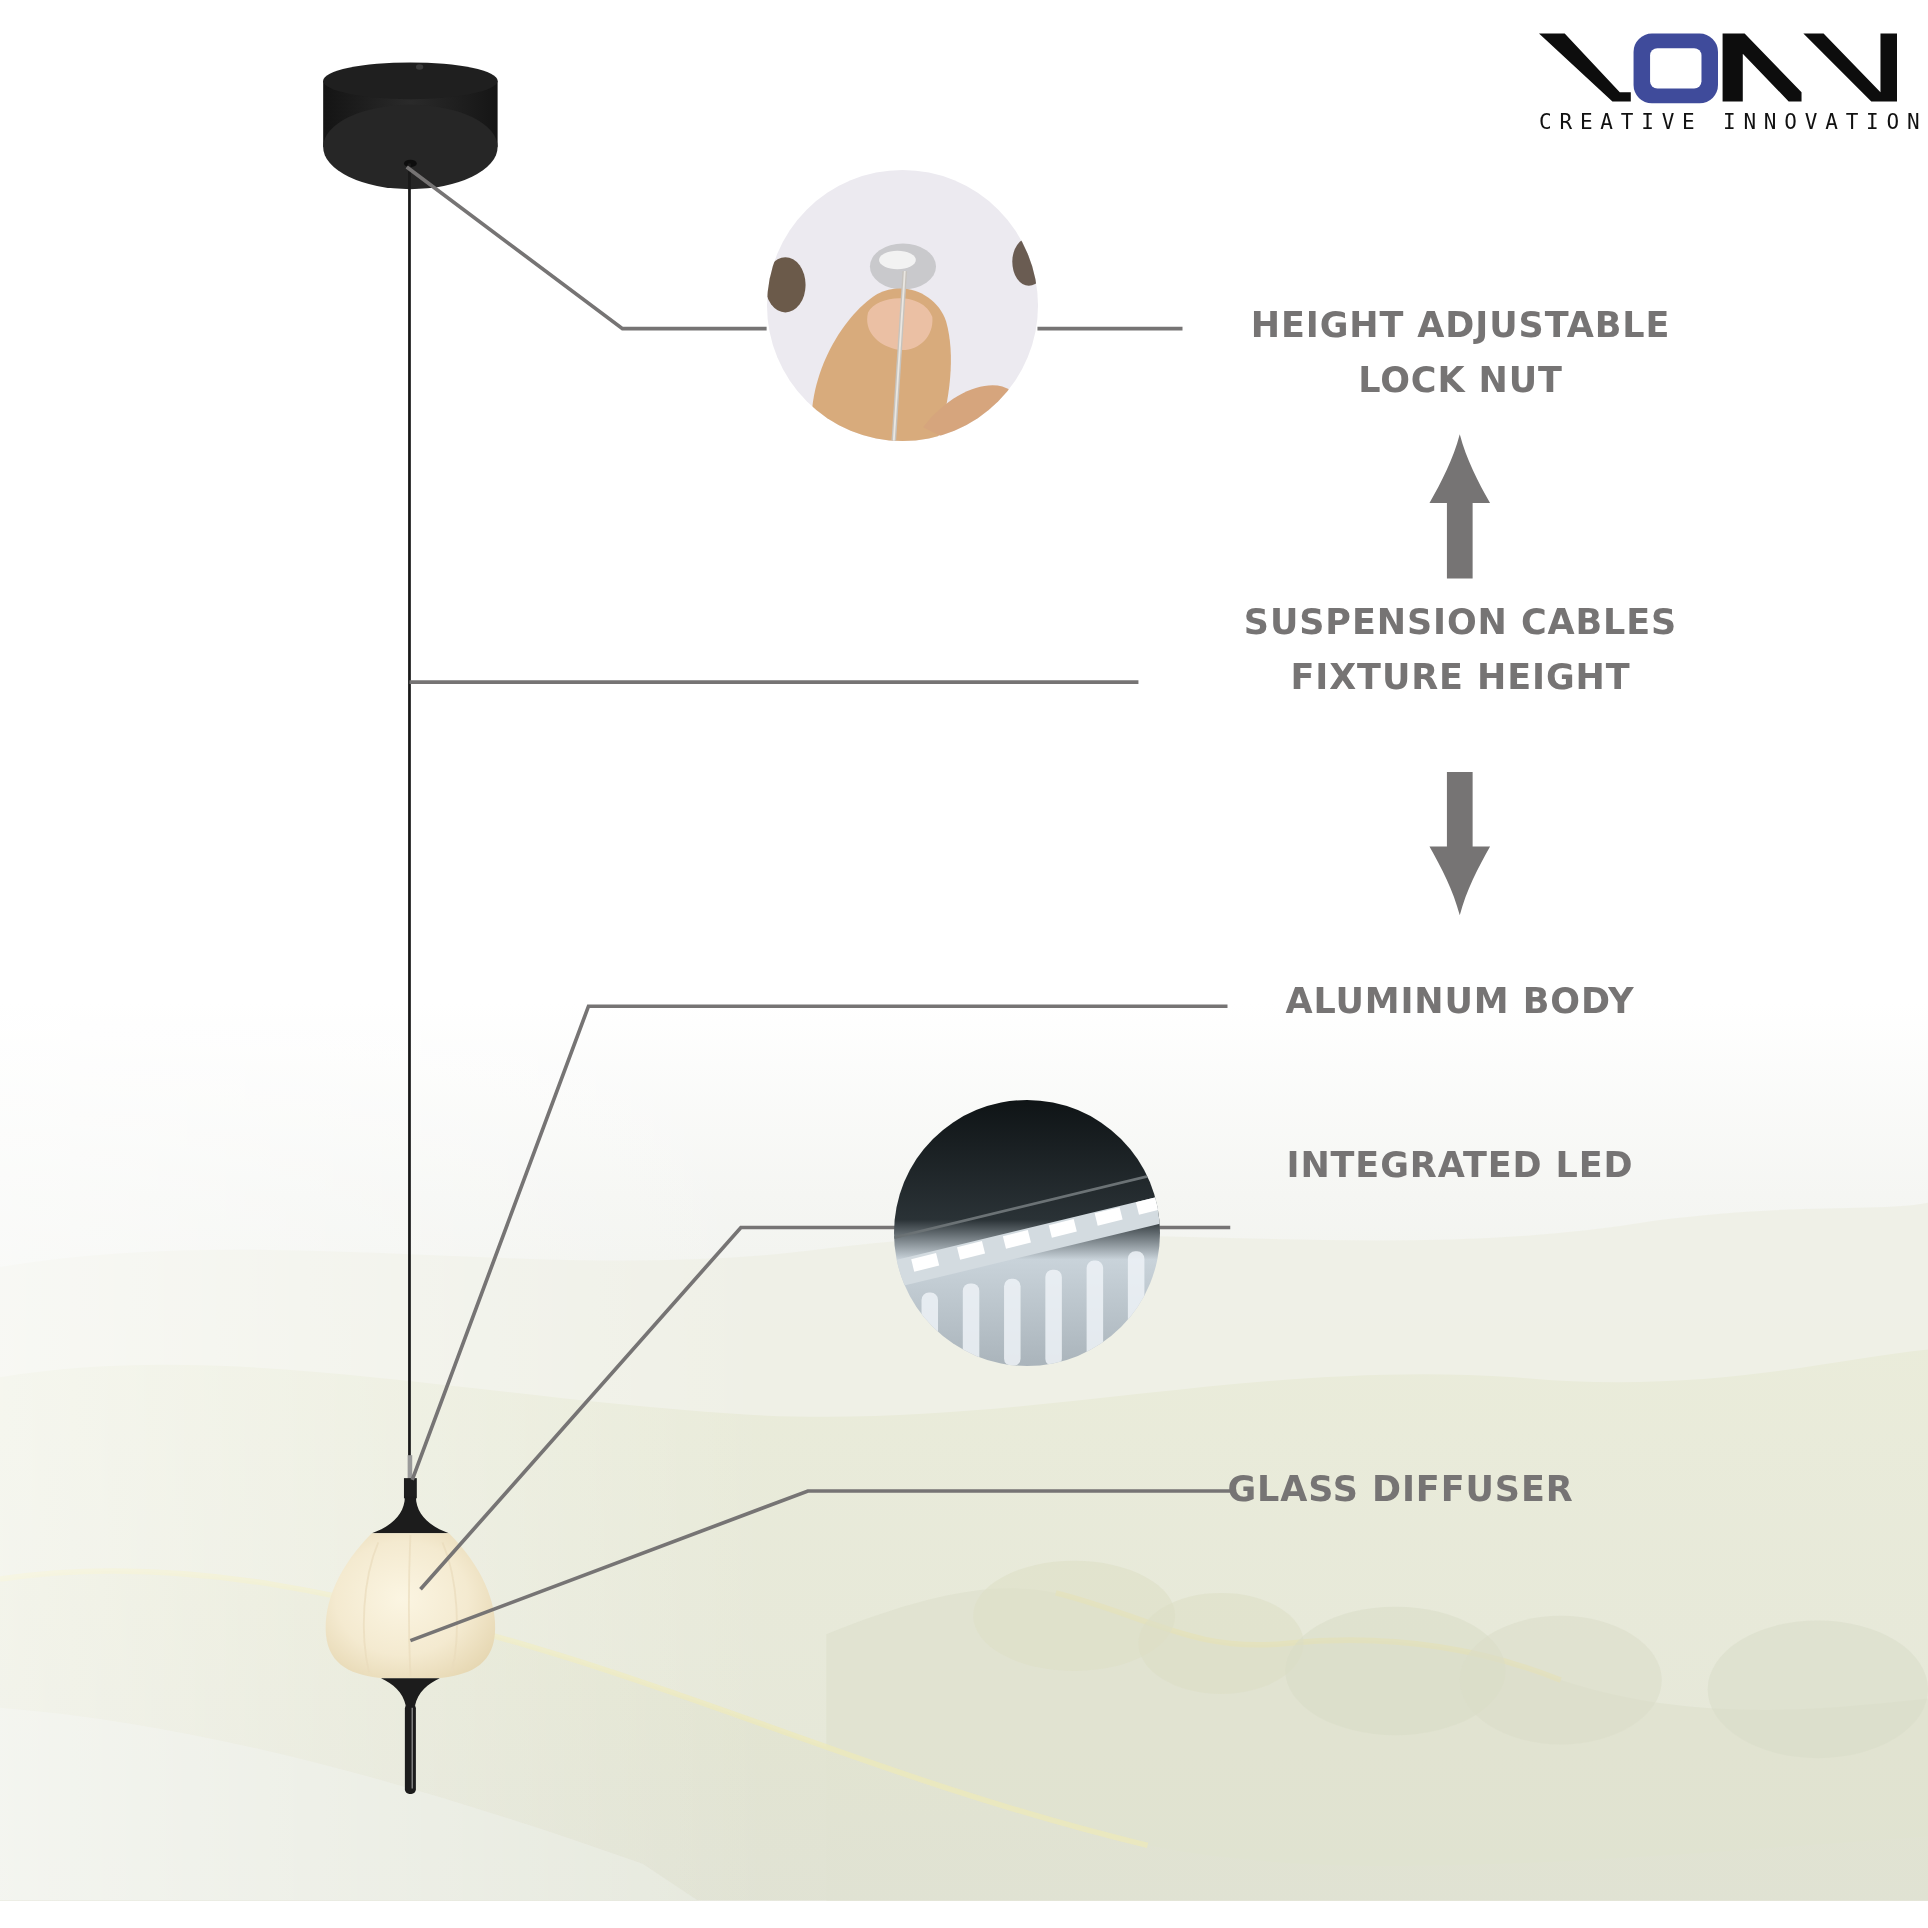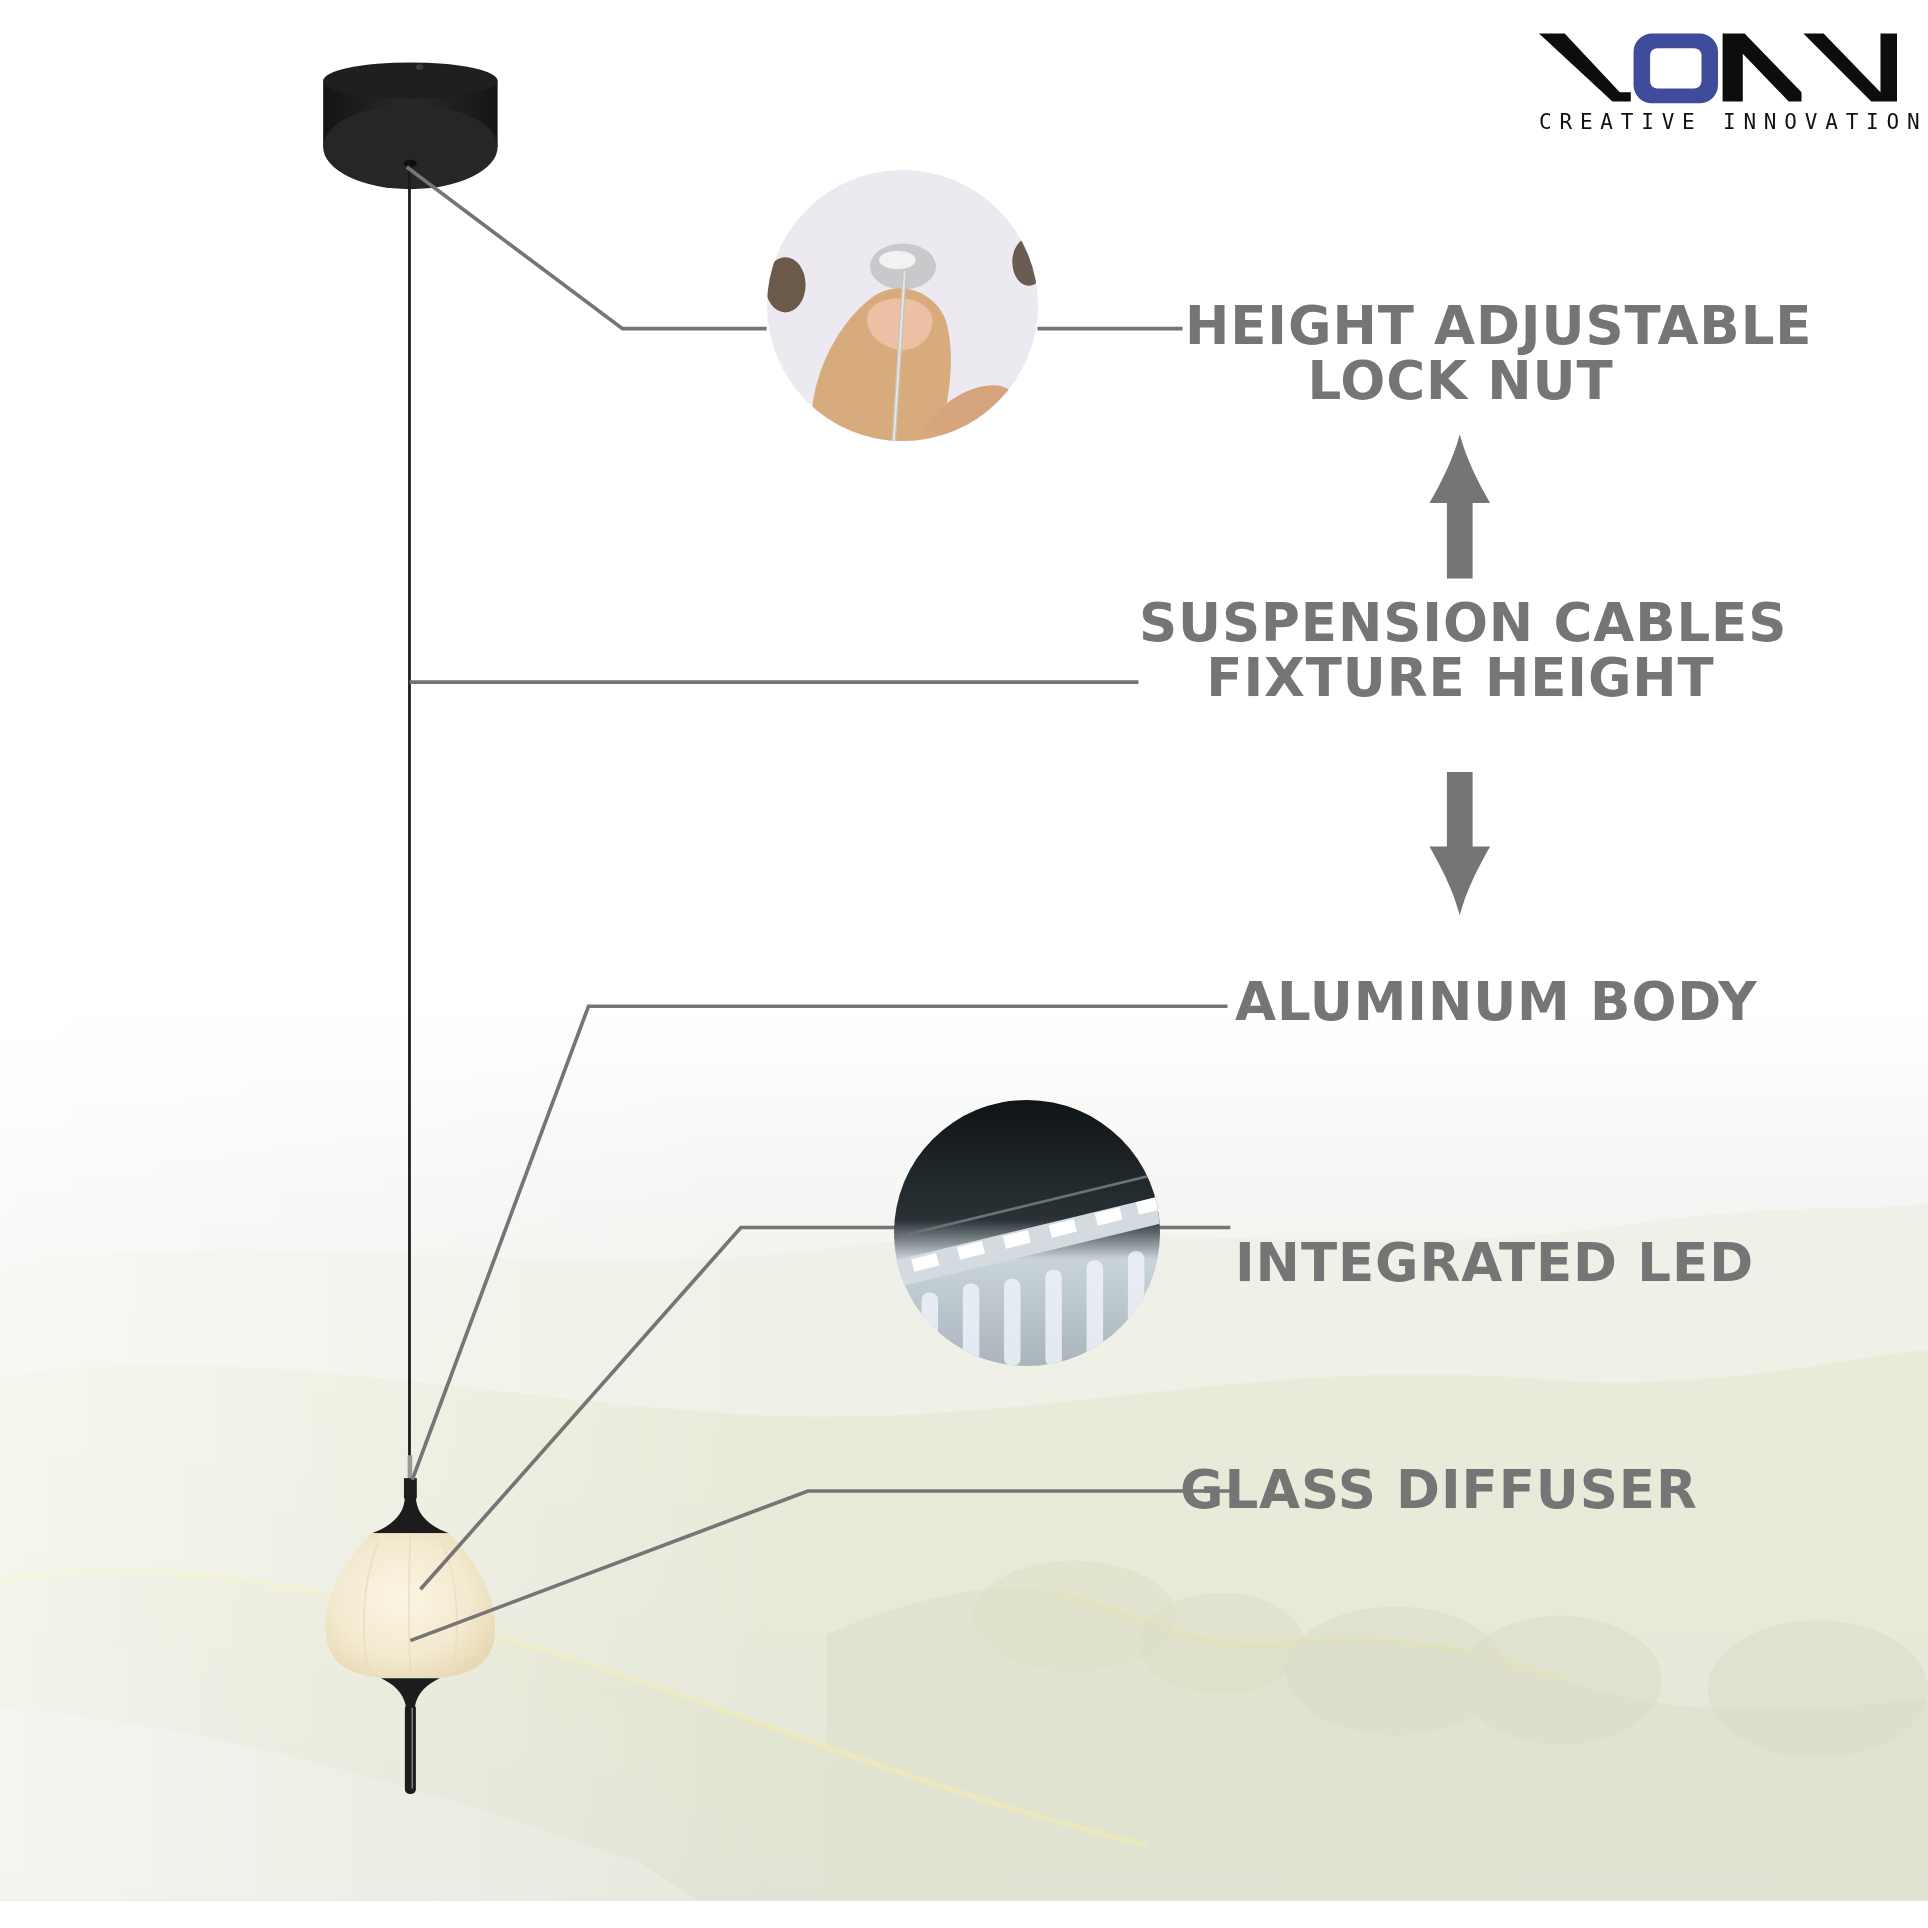--- a/index.html
+++ b/index.html
@@ -1,19 +1,19 @@
 <!DOCTYPE html>
 <html style="font-size:14.7px"><head>
 <meta charset="utf-8">
 <style>
   html, body { margin:0; padding:0; }
   body { width:1928px; height:1928px; position:relative; overflow:hidden; background:#ffffff; font-family:"DejaVu Sans", "Liberation Sans", sans-serif; }
   .bg { position:absolute; left:0; top:0; width:1928px; height:1928px; }
   .overlay { position:absolute; left:0; top:0; width:1928px; height:1928px; }
-  .label { position:absolute; color:#767474; font-weight:bold; font-size:53px; letter-spacing:0.9px; text-align:center; line-height:55px; white-space:nowrap; }
+  .label { position:absolute; color:#767474; font-weight:bold; font-size:35px; letter-spacing:0.9px; text-align:center; line-height:55px; white-space:nowrap; }
   .logo { position:absolute; left:1539px; top:26px; width:358px; height:119px; }
   .logo-tag { position:absolute; left:0; top:84px; width:358px; text-align:center; font-family:"DejaVu Sans Mono", "Liberation Mono", monospace; font-size:21px; letter-spacing:7.8px; color:#111111; white-space:nowrap; }
   .callout-photo { position:absolute; border-radius:50%; overflow:hidden; }
 </style>
 </head>
 <body>
 
 <svg class="bg" viewBox="0 0 2100 2100" xmlns="http://www.w3.org/2000/svg">
   <defs>
     <linearGradient id="sky" x1="0" y1="0" x2="0" y2="1">
@@ -159,21 +159,21 @@
   <div>LOCK NUT</div>
 </div>
 
 <div class="label" style="left:1139px; top:595px; width:643px;text-align:center;">
   <div>SUSPENSION CABLES</div>
   <div>FIXTURE HEIGHT</div>
 </div>
 
 <div class="label" style="left:1235px; top:942px; width:450px;margin-top:32px;">ALUMINUM BODY</div>
 
-<div class="label" style="left:1235px; top:1235px; width:450px;">INTEGRATED LED</div>
+<div class="label" style="left:1235px; top:1138px; width:450px;">INTEGRATED LED</div>
 
 <div class="label" style="left:1180px; top:1462px; width:441px;">GLASS DIFFUSER</div>
 
 <div class="logo">
   <svg width="358" height="83" viewBox="0 0 390 90" xmlns="http://www.w3.org/2000/svg">
     <path d="M0 8 L 28 8 L 88 72 L 100 72 L 100 82 L 80 82 Z" fill="#0d0d0d"></path>
     <rect x="103" y="8" width="92" height="76" rx="20" fill="#3f4b9b"></rect>
     <rect x="121" y="24" width="56" height="44" rx="8" fill="#ffffff"></rect>
     <path d="M200 82 L 200 8 L 224 8 L 286 72 L 286 82 L 272 82 L 222 30 L 222 82 Z" fill="#0d0d0d"></path>
     <path d="M288 8 L 310 8 L 372 72 L 372 8 L 390 8 L 390 82 L 362 82 Z" fill="#0d0d0d"></path>

